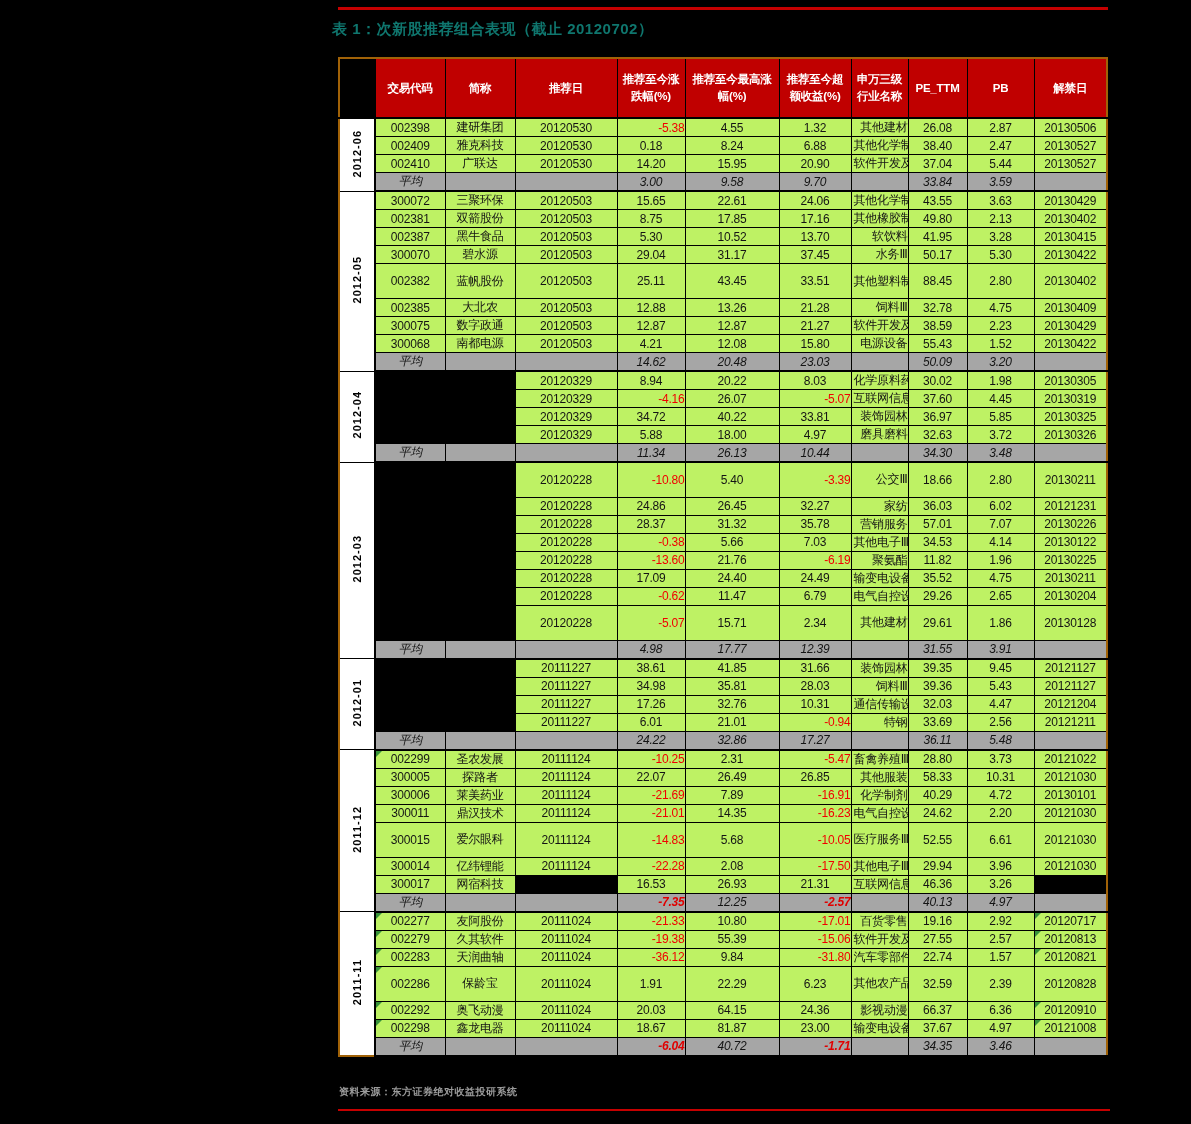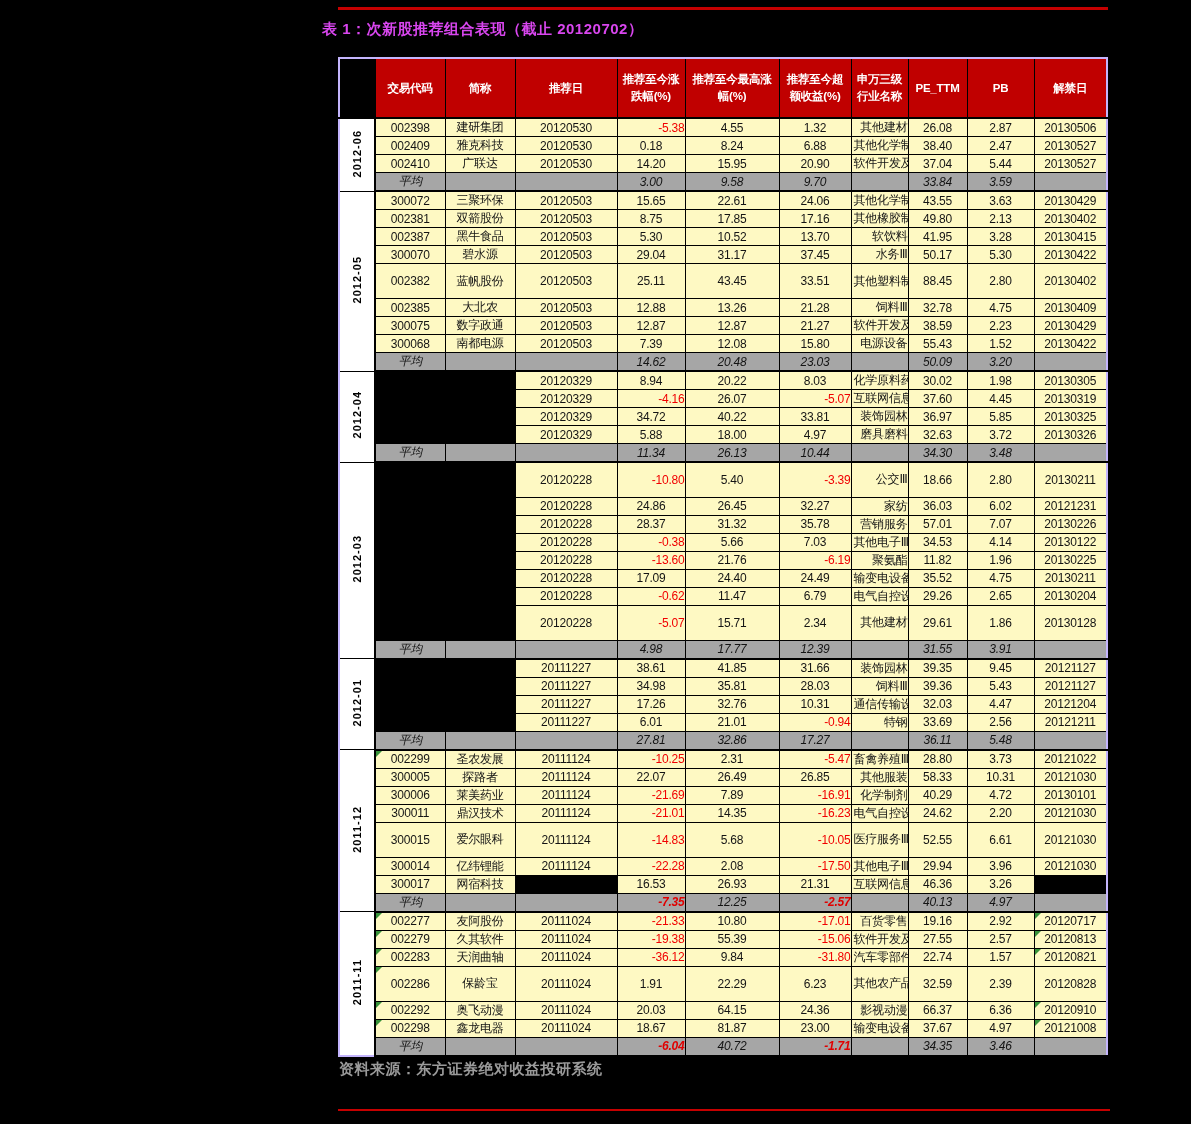--- a/index.html
+++ b/index.html
@@ -1,44 +1,44 @@
 <!DOCTYPE html>
 <html><head>
 <meta charset="utf-8">
 <style>
   html,body{margin:0;padding:0;background:#000;}
   .stage{position:relative;width:1191px;height:1124px;background:#000;overflow:hidden;
          font-family:"Liberation Sans","DejaVu Sans",sans-serif;}
   .rule{position:absolute;height:3px;background:#c60000;}
-  .page-title{position:absolute;left:322px;top:20px;color:#d946ef;font-weight:bold;
+  .page-title{position:absolute;left:332px;top:20px;color:#0f766e;font-weight:bold;
               font-size:15px;letter-spacing:0.5px;white-space:nowrap;}
   .tablewrap{position:absolute;left:338px;top:57px;}
-  table{border-collapse:collapse;table-layout:fixed;width:768px;background:#fef9c3;border:2px solid #c4b5fd;}
+  table{border-collapse:collapse;table-layout:fixed;width:768px;background:#bef264;border:2px solid #a16207;}
   th,td{border:1px solid #000;padding:0;font-size:12px;text-align:center;overflow:hidden;
         white-space:nowrap;letter-spacing:-0.2px;color:#141414;}
   thead tr{height:60px;}
   th.th-red{background:#c00000;color:#fff;font-weight:bold;font-size:11.5px;
             white-space:normal;line-height:1.45;padding:0 2px;border-bottom:2px solid #000;}
   th.th-black{background:#000;border-bottom:2px solid #000;}
   td.month-cell{background:#fff;border-right:2px solid #000;}
   td.month-cell span{display:inline-block;writing-mode:vertical-rl;transform:rotate(180deg);
             font-weight:bold;font-size:11px;letter-spacing:1px;color:#000;}
   tr.data-row{height:17.5px;margin-top:24px;}
   tr.tall{height:35px;}
   tr.avg-row{height:17.5px;background:#a6a6a6;font-style:italic;}
   tr.avg-row td{border-bottom:2px solid #000;}
   td.blackcell{background:#000;}
   td.neg{color:#f10000;text-align:right;}
   tr.avg-row td.neg{color:#e00000;font-weight:bold;}
   td.left{text-align:right;padding-left:2px;}
   td.mark{position:relative;text-align:center;}
   td.mark::before{content:"";position:absolute;top:0;left:0;width:0;height:0;
                   border-top:6px solid #38933a;border-right:6px solid transparent;}
-  .source-note{position:absolute;left:339px;top:1060px;color:#9a9a9a;font-weight:bold;
-               font-size:15px;letter-spacing:0.5px;font-family:Liberation Serif, serif;}
+  .source-note{position:absolute;left:339px;top:1085px;color:#9a9a9a;font-weight:bold;
+               font-size:10px;letter-spacing:0.5px;font-family:Liberation Serif, serif;}
 </style>
 </head>
 <body>
 
 <div class="stage">
   <div class="rule" style="left:338px;top:7px;width:770px;height:3px;"></div>
   <div class="page-title">表 1：次新股推荐组合表现（截止 20120702）</div>
   <div class="tablewrap">
     <table>
         <colgroup>
@@ -201,21 +201,21 @@
             <td>21.27</td>
             <td class="left">软件开发及</td>
             <td>38.59</td>
             <td>2.23</td>
             <td>20130429</td>
           </tr>
           <tr class="data-row">
             <td>300068</td>
             <td>南都电源</td>
             <td>20120503</td>
-            <td>7.39</td>
+            <td>4.21</td>
             <td>12.08</td>
             <td>15.80</td>
             <td class="left">电源设备</td>
             <td>55.43</td>
             <td>1.52</td>
             <td>20130422</td>
           </tr>
           <tr class="avg-row">
             <td>平均</td>
             <td></td>
@@ -444,21 +444,21 @@
             <td class="neg">-0.94</td>
             <td class="left">特钢</td>
             <td>33.69</td>
             <td>2.56</td>
             <td>20121211</td>
           </tr>
           <tr class="avg-row">
             <td>平均</td>
             <td></td>
             <td></td>
-            <td>27.81</td>
+            <td>24.22</td>
             <td>32.86</td>
             <td>17.27</td>
             <td></td>
             <td>36.11</td>
             <td>5.48</td>
             <td></td>
           </tr>
           <tr class="data-row">
             <td class="month-cell" rowspan="8"><span>2011-12</span></td>
             <td class="mark">002299</td>

